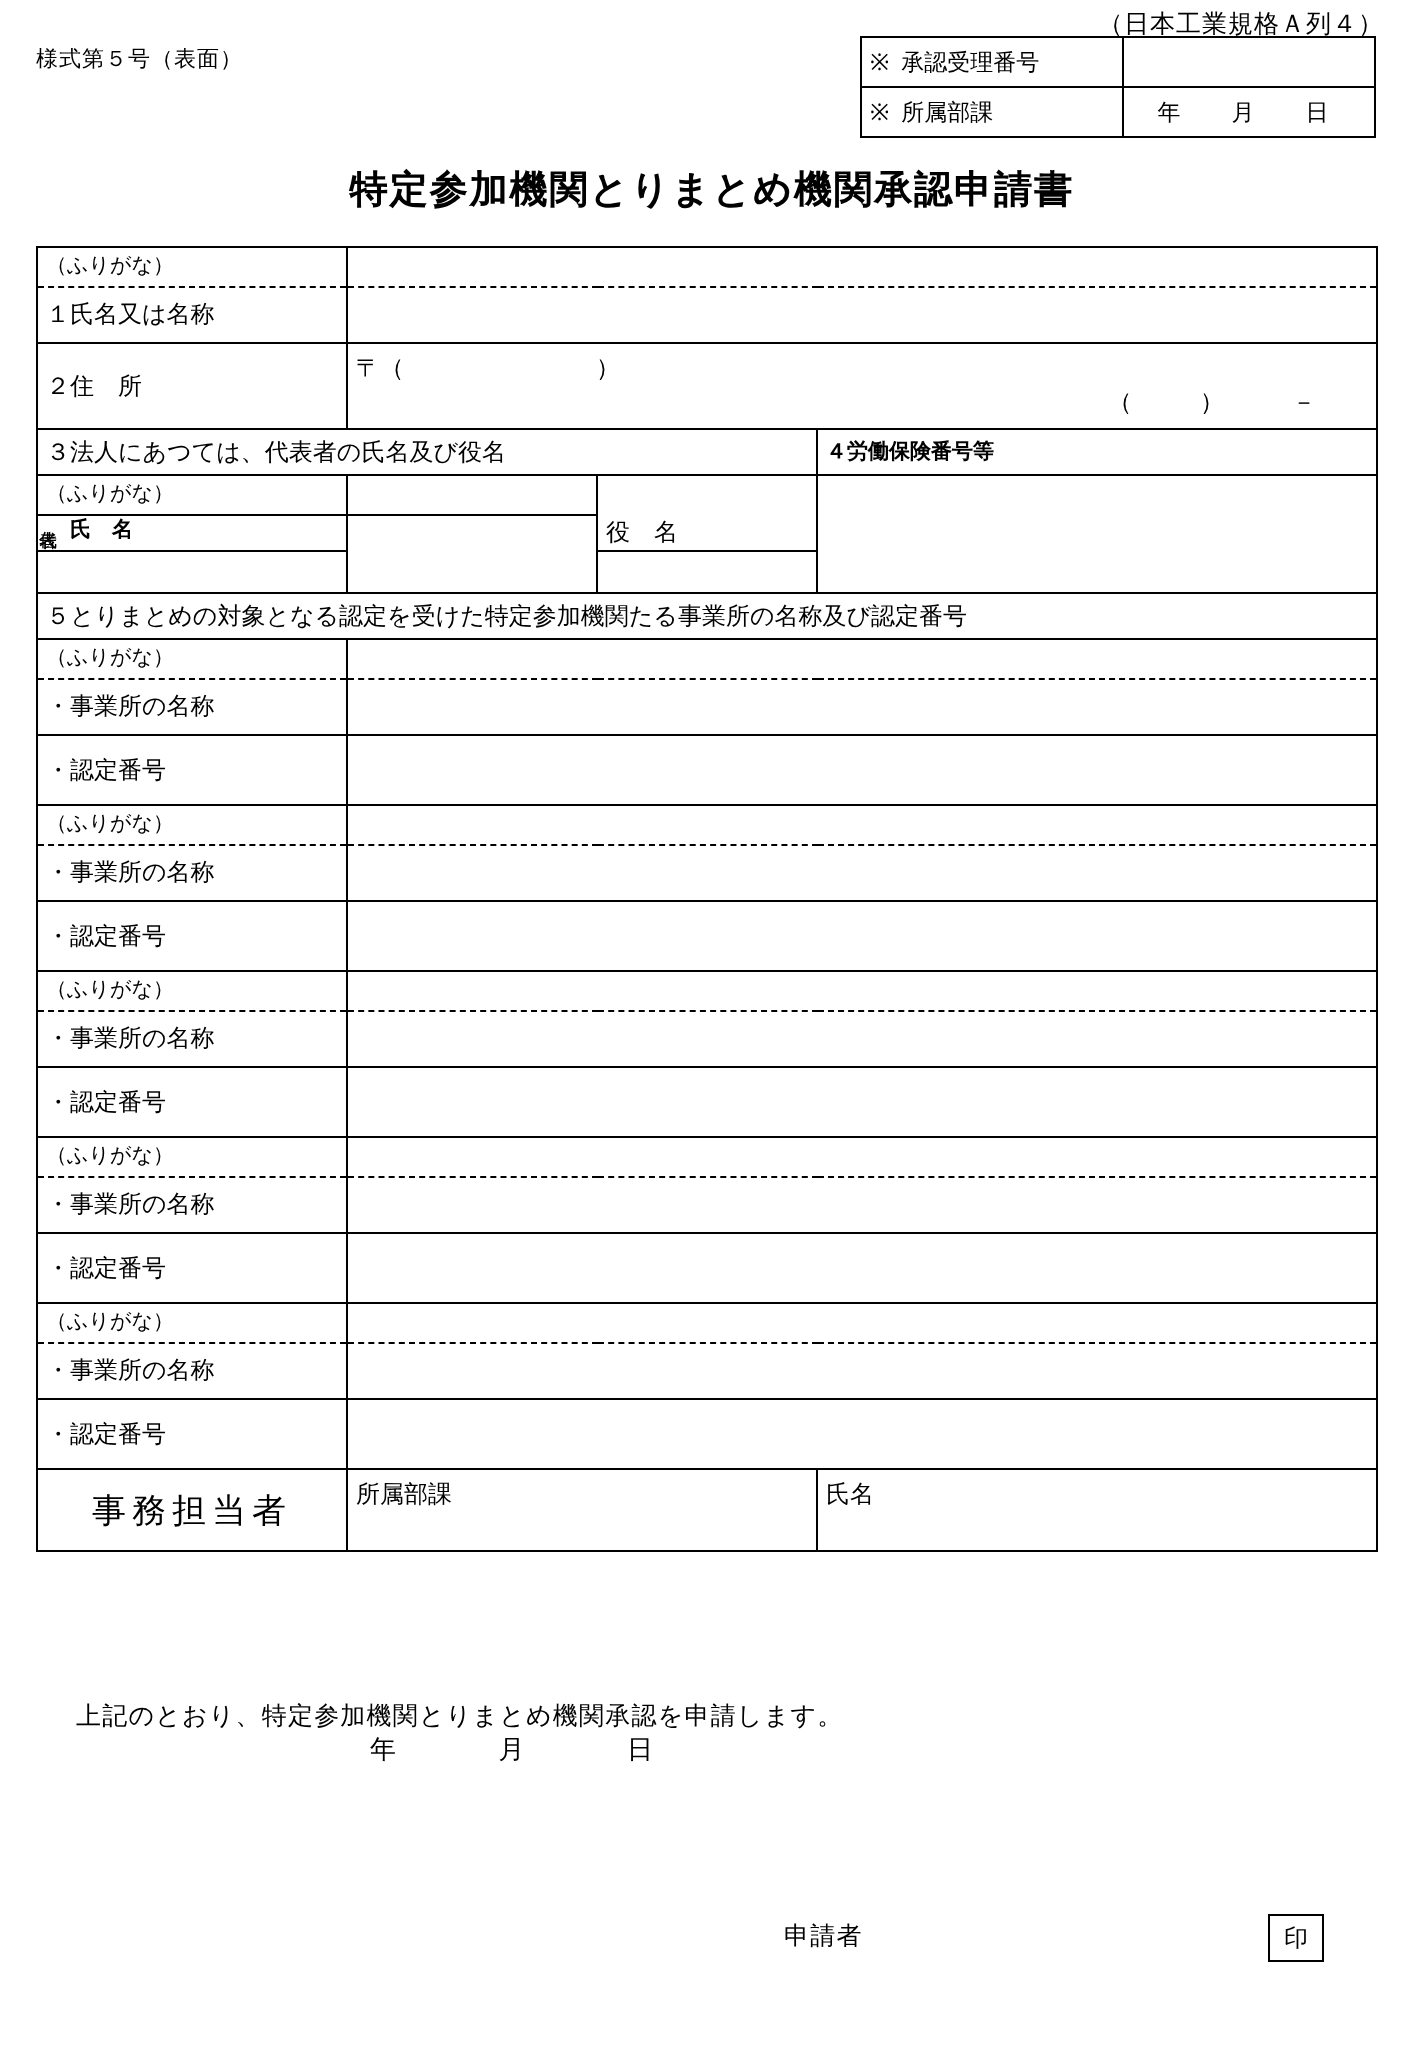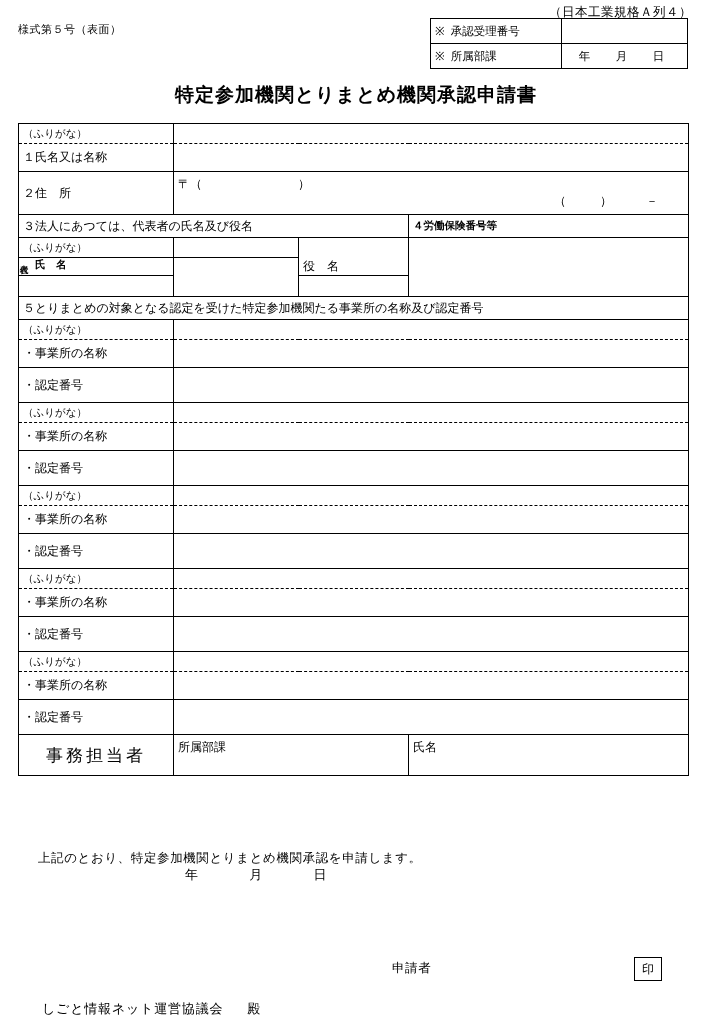--- a/index.html
+++ b/index.html
@@ -343,17 +343,14 @@
 
   <div class="abs date-line">
     <span>年</span>
     <span>月</span>
     <span>日</span>
   </div>
 
   <div class="abs applicant">申請者</div>
   <div class="abs seal">印</div>
 
-  <div class="abs addressee">
-    <span>しごと情報ネット運営協議会</span><span class="dono">殿</span>
-  </div>
 
 </div>
 
 </body></html>

